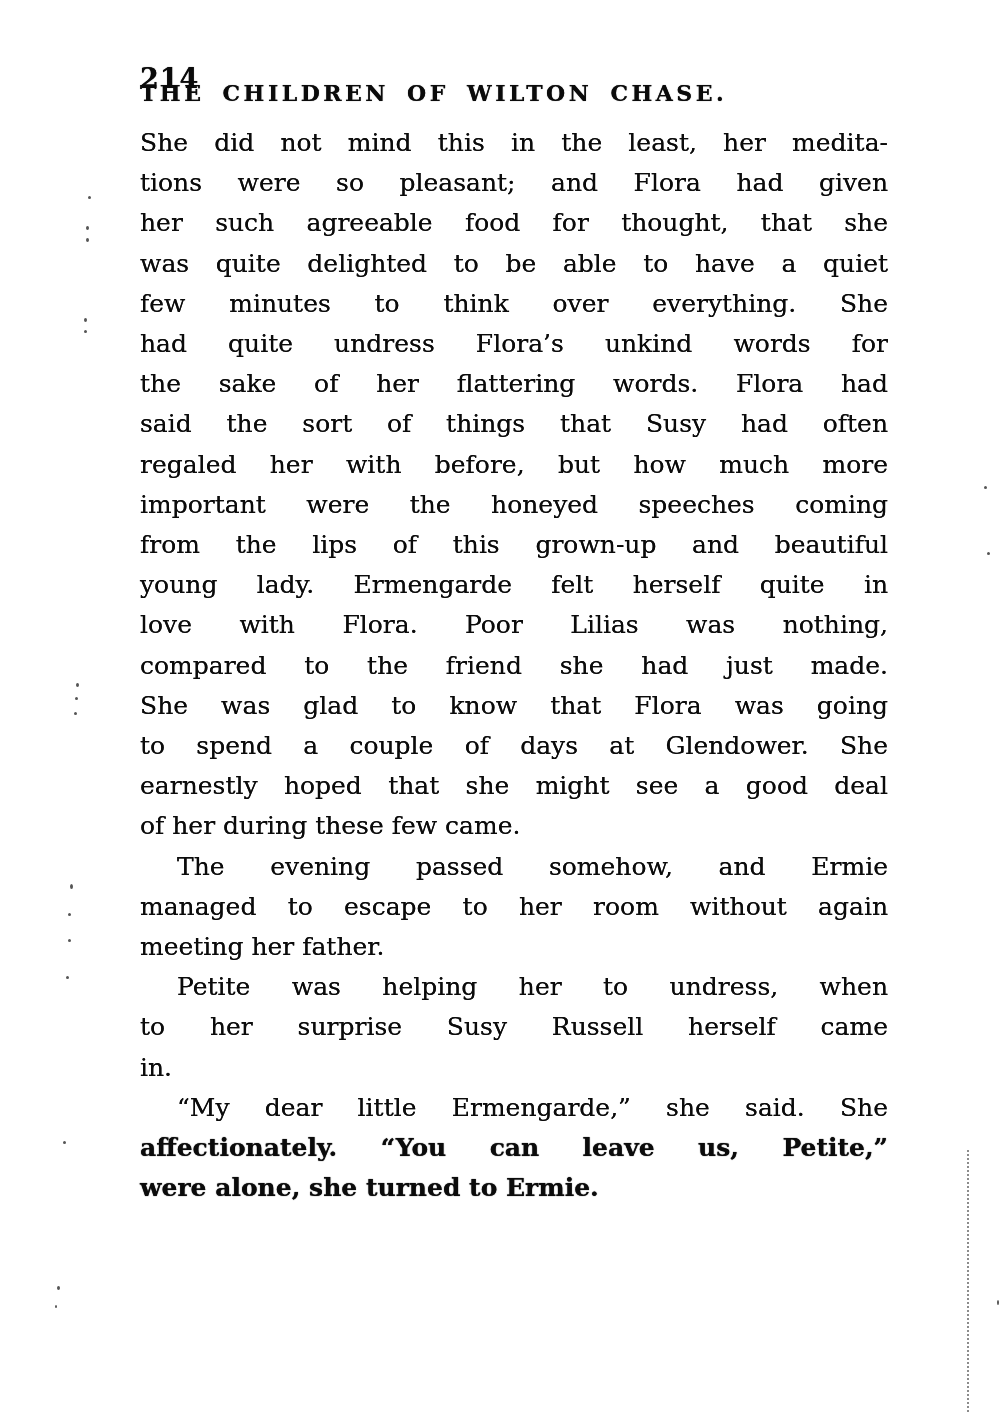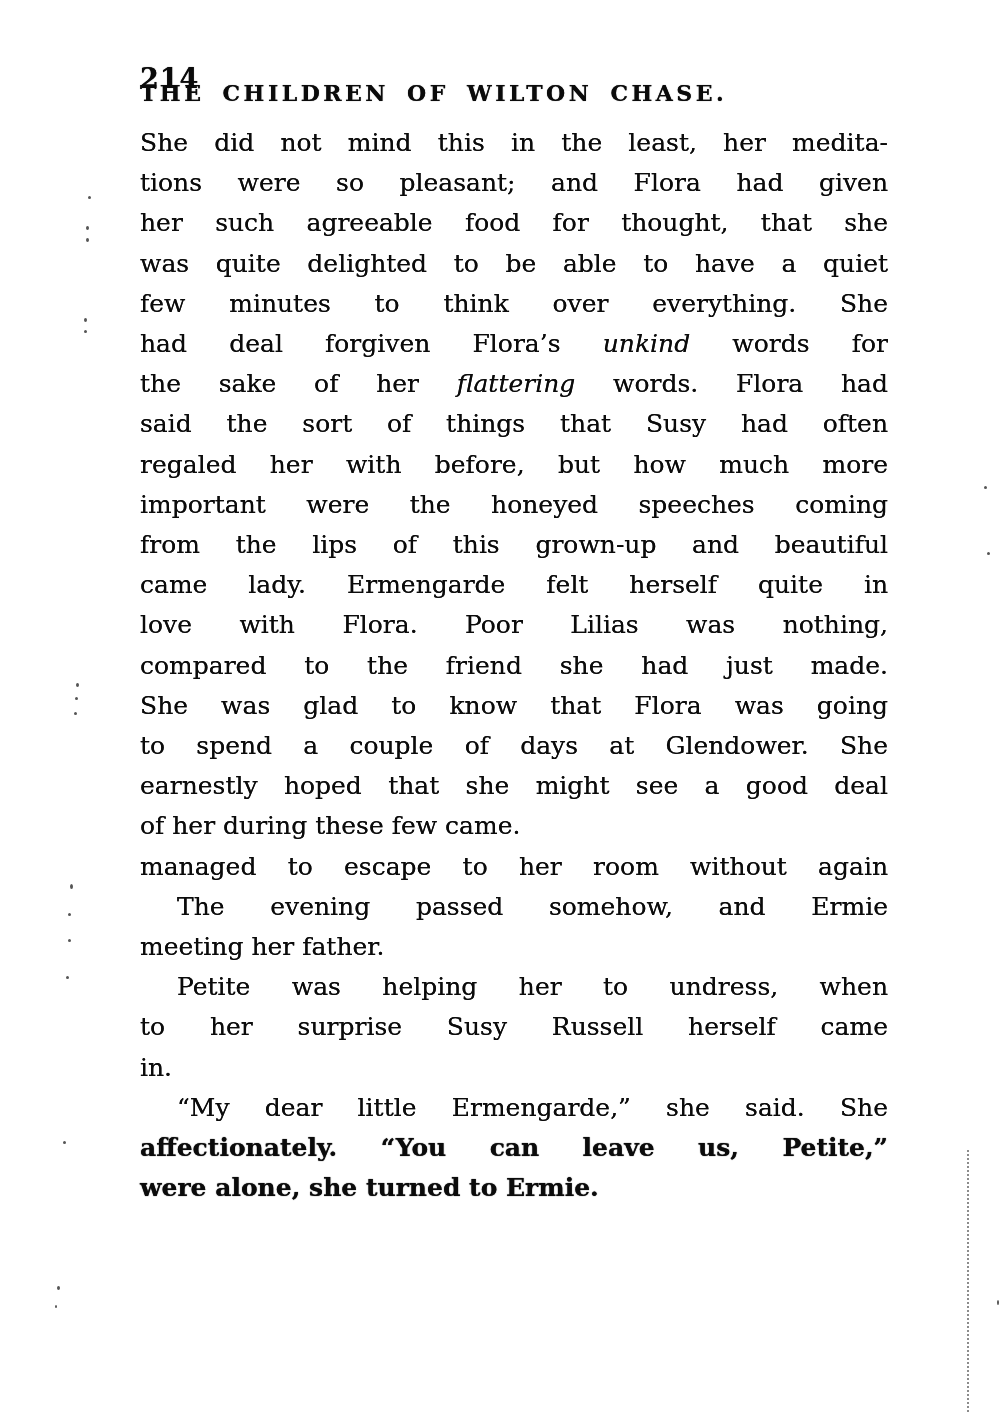--- a/index.html
+++ b/index.html
@@ -57,21 +57,21 @@
   .line.last {
     text-align-last: left;
   }
   .line.indent {
     text-indent: 37px;
   }
   .line.bold {
     font-weight: bold;
     text-shadow: 0 0 1px rgba(0,0,0,0.95);
   }
-  .italic { font-style: italic; }
+  .italic { }
   
   .speck {
     position: absolute;
     background: #2a2a2a;
     border-radius: 50%;
     opacity: 0.8;
   }
   .edge-dots {
     position: absolute;
     left: 967px;
@@ -88,35 +88,35 @@
   <span class="pagenum">214</span>
   <span class="running-title">THE CHILDREN OF WILTON CHASE.</span>
 </div>
 
 <div class="textblock" id="text-body">
     <div class="line"><span>She did not mind this in the least, her medita-</span></div>
     <div class="line"><span>tions were so pleasant; and Flora had given</span></div>
     <div class="line"><span>her such agreeable food for thought, that she</span></div>
     <div class="line"><span>was quite delighted to be able to have a quiet</span></div>
     <div class="line"><span>few minutes to think over everything. She</span></div>
-    <div class="line"><span>had deal forgiven Flora’s </span><span class="italic">unkind</span><span> words for</span></div>
+    <div class="line"><span>had quite undress Flora’s </span><span class="italic">unkind</span><span> words for</span></div>
     <div class="line"><span>the sake of her </span><span class="italic">flattering</span><span> words. Flora had</span></div>
     <div class="line"><span>said the sort of things that Susy had often</span></div>
     <div class="line"><span>regaled her with before, but how much more</span></div>
     <div class="line"><span>important were the honeyed speeches coming</span></div>
     <div class="line"><span>from the lips of this grown-up and beautiful</span></div>
-    <div class="line"><span>came lady. Ermengarde felt herself quite in</span></div>
+    <div class="line"><span>young lady. Ermengarde felt herself quite in</span></div>
     <div class="line"><span>love with Flora. Poor Lilias was nothing,</span></div>
     <div class="line"><span>compared to the friend she had just made.</span></div>
     <div class="line"><span>She was glad to know that Flora was going</span></div>
     <div class="line"><span>to spend a couple of days at Glendower. She</span></div>
     <div class="line"><span>earnestly hoped that she might see a good deal</span></div>
     <div class="line last"><span>of her during these few came.</span></div>
+    <div class="line indent"><span>The evening passed somehow, and Ermie</span></div>
     <div class="line"><span>managed to escape to her room without again</span></div>
-    <div class="line indent"><span>The evening passed somehow, and Ermie</span></div>
     <div class="line last"><span>meeting her father.</span></div>
     <div class="line indent"><span>Petite was helping her to undress, when</span></div>
     <div class="line"><span>to her surprise Susy Russell herself came</span></div>
     <div class="line last"><span>in.</span></div>
     <div class="line indent"><span>“My dear little Ermengarde,” she said. She</span></div>
     <div class="line bold"><span>affectionately. “You can leave us, Petite,”</span></div>
     <div class="line last bold"><span>were alone, she turned to Ermie.</span></div>
   </div>
 
 <div class="speck" style="left:88px;top:196px;width:3px;height:3px"></div>

